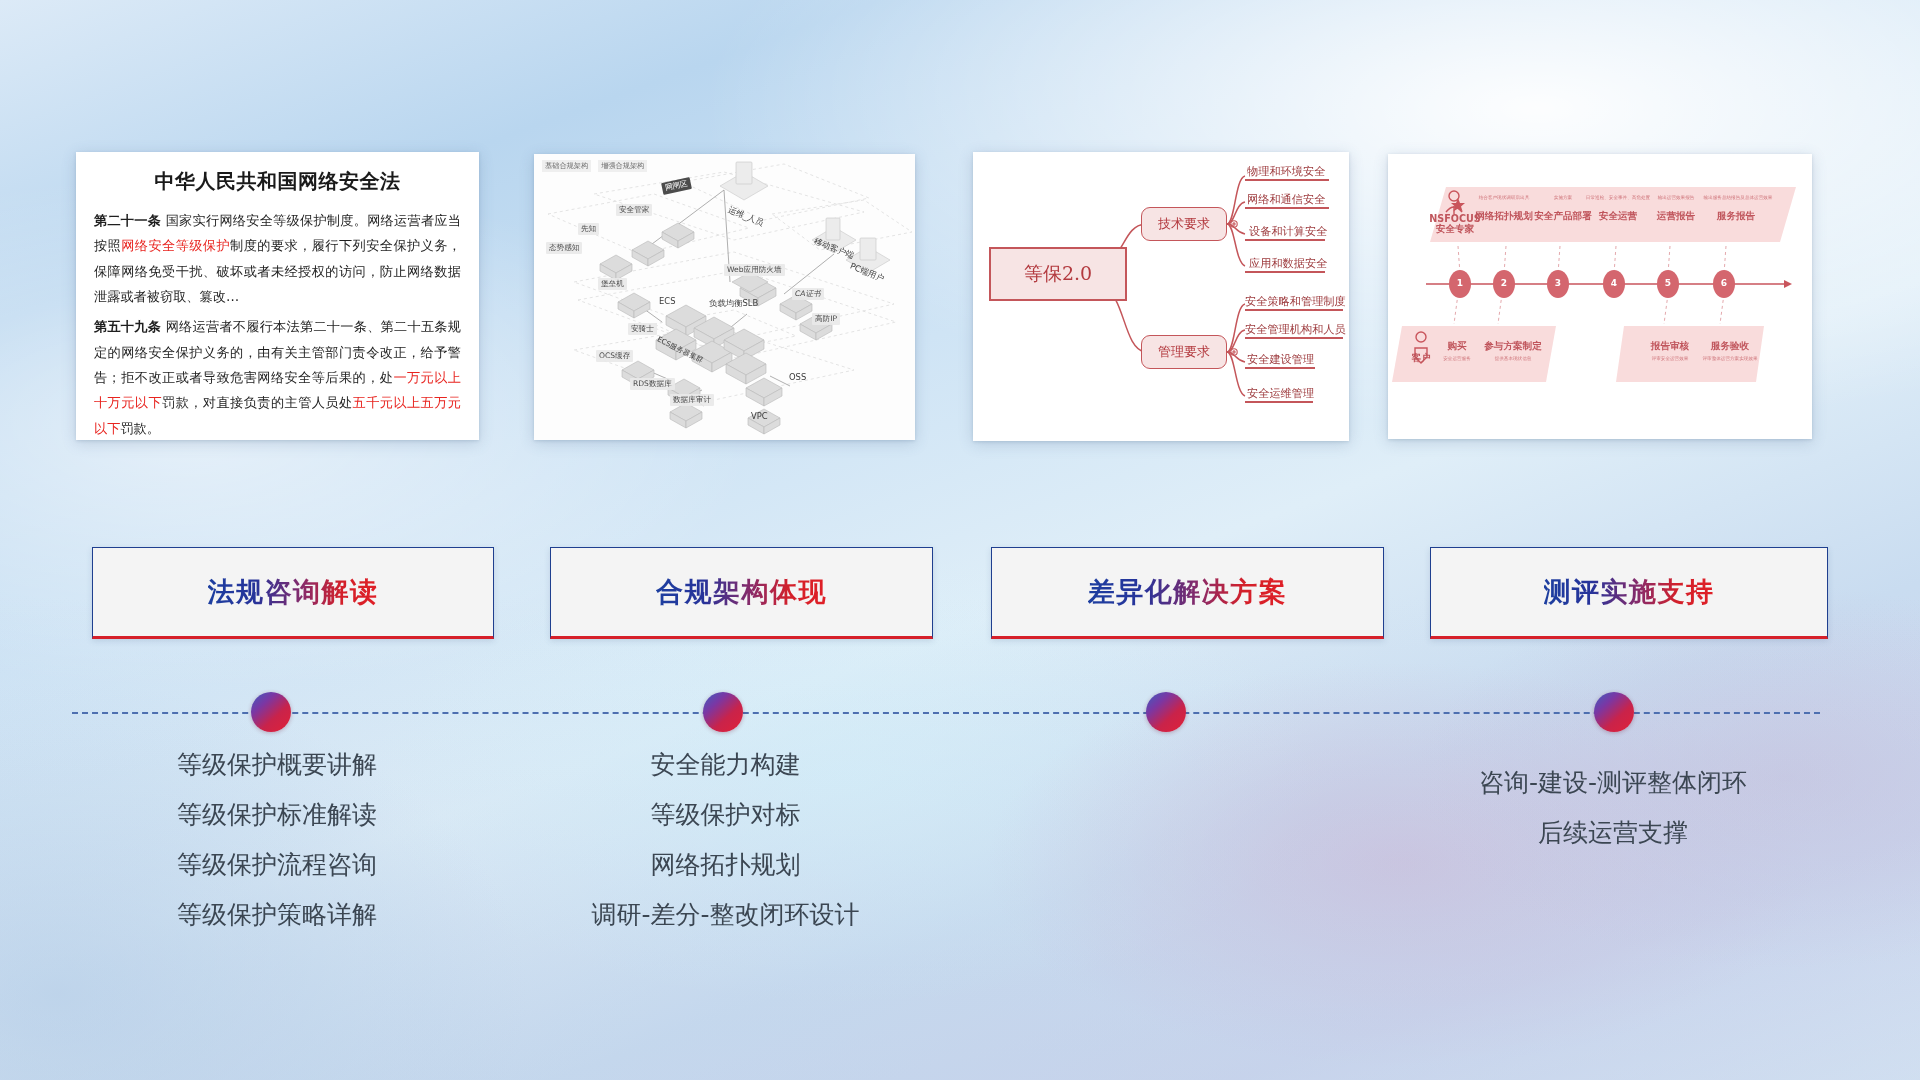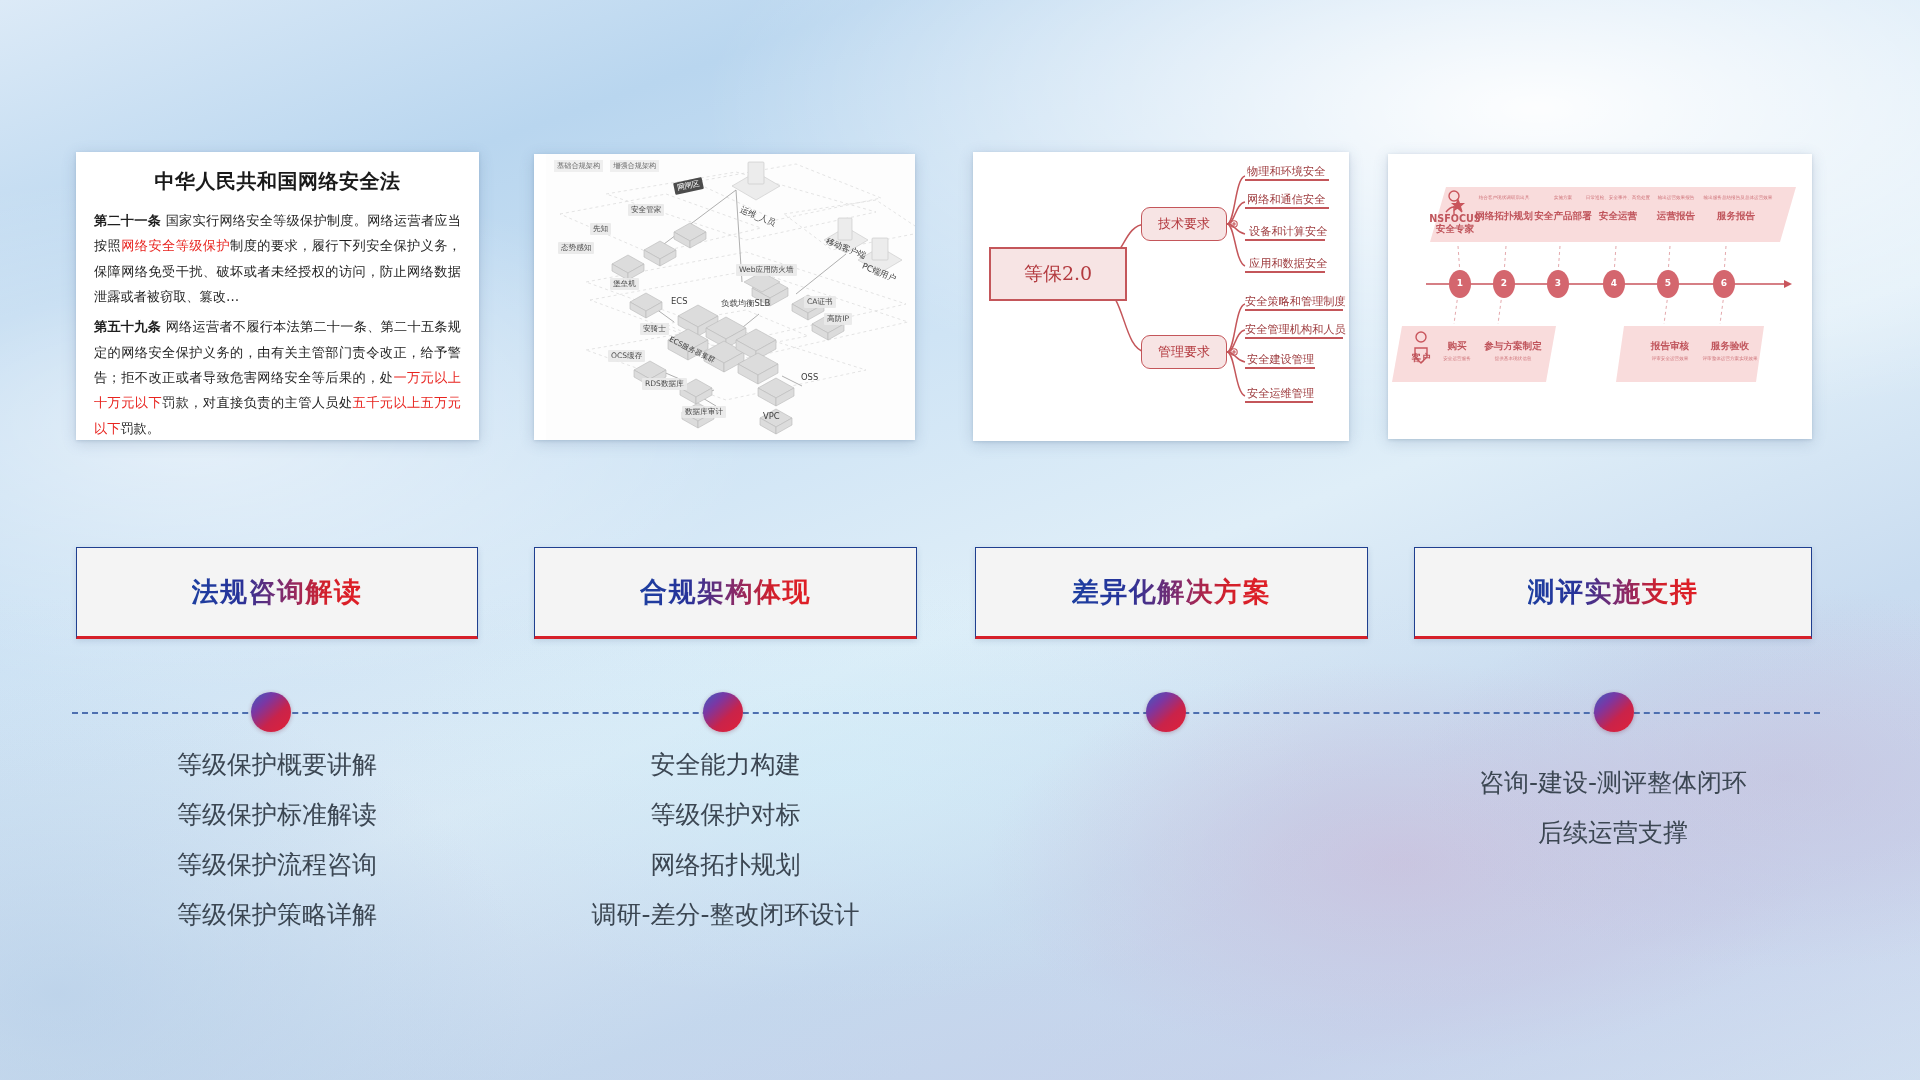--- a/index.html
+++ b/index.html
@@ -46,21 +46,21 @@
   
   .law { padding: 16px 18px 10px 18px; }
   .law h2 { font-size: 20px; font-weight: 700; text-align: center; color: #1a1a1a;
             letter-spacing: .5px; margin-bottom: 13px; font-family: "DejaVu Sans", sans-serif; }
   .law p { font-size: 13.2px; line-height: 1.92; color: #1f1f1f; text-align: justify;
            text-justify: inter-character; margin-bottom: 5px; }
   .law b { font-weight: 700; }
   .law .rd { color: #e8241f; }
 
   
-  .arch { position: relative; width: 100%; height: 100%; background: #fdfdfd; margin-left: 12px; }
+  .arch { position: relative; width: 100%; height: 100%; background: #fdfdfd; }
   .arch .tabs { position: absolute; left: 8px; top: 6px; display: flex; gap: 7px; }
   .arch .tabs span { font-size: 7.2px; color: #6c6c6c; background: #efefef; padding: 1px 3px; }
   .arch svg { position: absolute; inset: 0; }
   .nodelbl { position: absolute; font-size: 7.6px; color: #4a4a4a; white-space: nowrap;
              background: rgba(233,233,233,.9); padding: 1px 3px; border-radius: 1px; }
   .nodelbl.plain { background: transparent; color: #3b3b3b; font-size: 8.4px; }
   .nodelbl.dark { background: #4c4c4c; color: #fff; }
 
   
   .mind { position: relative; width: 100%; height: 100%; background: #fff; }
@@ -77,21 +77,21 @@
   
   .proc { position: relative; width: 100%; height: 100%; background: #fff; }
   .proc svg { position: absolute; inset: 0; }
   .ptxt { position: absolute; color: #c0555c; white-space: nowrap; text-align: center;
           font-weight: 700; }
   .ptxt.big { font-size: 9.6px; }
   .ptxt.sm  { font-size: 4.6px; font-weight: 400; color: #cf757b; }
   .ptxt.num { color: #fff; font-size: 9px; font-weight: 700; }
 
   
-  .titles { position: absolute; left: 0; top: 547px; width: 1532px; height: 112px; }
+  .titles { position: absolute; left: 16px; top: 547px; width: 1532px; height: 112px; }
   .titlebox {
     position: absolute; top: 0; height: 92px; background: #f4f4f4;
     border: 1.6px solid #1f3f8f; border-bottom: 3px solid #d6202a;
     box-shadow: 0 2px 6px rgba(70,100,140,.18);
     display: flex; align-items: center; justify-content: center;
   }
   .titlebox span {
     font-size: 27px; font-weight: 700; letter-spacing: 1.5px;
     background: linear-gradient(to right, #1d3fa0 0%, #27339a 28%, #8a2a68 56%, #d3202a 78%, #e01f26 100%);
     -webkit-background-clip: text; background-clip: text; color: transparent;
@@ -248,29 +248,29 @@
         </svg>
         <div class="nodelbl dark" style="left:128px;top:26px;transform:rotate(-12deg);">网闸区</div>
         <div class="nodelbl" style="left:82px;top:50px;">安全管家</div>
         <div class="nodelbl" style="left:44px;top:69px;">先知</div>
         <div class="nodelbl" style="left:12px;top:88px;">态势感知</div>
         <div class="nodelbl plain" style="left:190px;top:56px;transform:rotate(22deg);">运维_人员</div>
         <div class="nodelbl" style="left:64px;top:124px;">堡垒机</div>
         <div class="nodelbl" style="left:190px;top:110px;">Web应用防火墙</div>
         <div class="nodelbl plain" style="left:276px;top:88px;transform:rotate(22deg);">移动客户端</div>
         <div class="nodelbl plain" style="left:312px;top:112px;transform:rotate(22deg);">PC端用户</div>
-        <div class="nodelbl" style="left:258px;top:142px;">CA证书</div>
+        <div class="nodelbl" style="left:258px;top:134px;font-style:italic;">CA证书</div>
         <div class="nodelbl" style="left:278px;top:159px;">高防IP</div>
         <div class="nodelbl plain" style="left:122px;top:141px;">ECS</div>
         <div class="nodelbl plain" style="left:172px;top:143px;">负载均衡SLB</div>
         <div class="nodelbl" style="left:94px;top:169px;">安骑士</div>
         <div class="nodelbl plain" style="left:118px;top:190px;transform:rotate(26deg);font-size:7.2px;">ECS服务器集群</div>
         <div class="nodelbl" style="left:62px;top:196px;">OCS缓存</div>
         <div class="nodelbl" style="left:96px;top:224px;">RDS数据库</div>
-        <div class="nodelbl" style="left:136px;top:252px;font-family:Liberation Serif, serif;">数据库审计</div>
+        <div class="nodelbl" style="left:136px;top:240px;font-family:Liberation Serif, serif;">数据库审计</div>
         <div class="nodelbl plain" style="left:252px;top:217px;">OSS</div>
         <div class="nodelbl plain" style="left:214px;top:256px;">VPC</div>
       </div>
     </div>
 
     <div class="card" id="card3">
       <div class="mind">
         <svg viewBox="0 0 376 289">
           <g fill="none" stroke="#c4565a" stroke-width="1.5">
             <path d="M130 110 C 152 106, 150 74, 172 72"></path>

